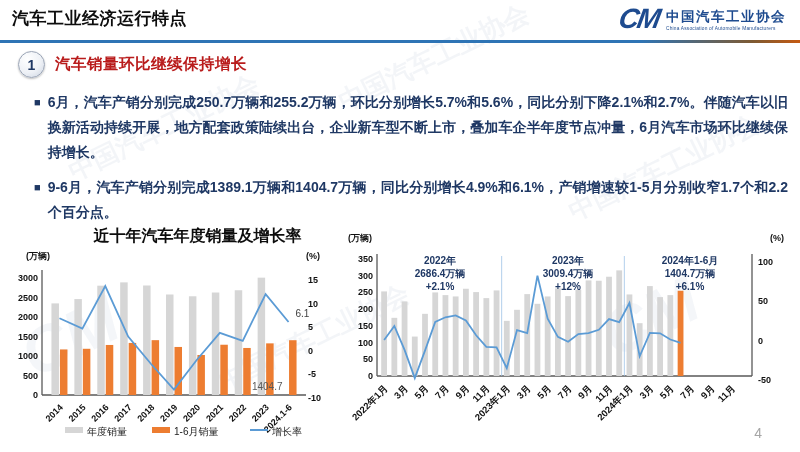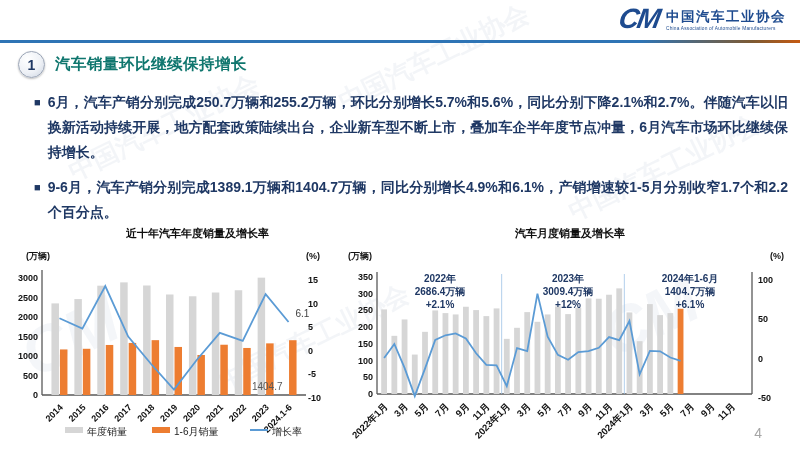--- a/index.html
+++ b/index.html
@@ -17,45 +17,46 @@
   .logo-texts{display:flex;flex-direction:column;}
   .logo-cn{font-size:13.5px;font-weight:bold;color:#1E4B8F;letter-spacing:1.5px;}
   .logo-en{font-size:4.8px;color:#1E4B8F;letter-spacing:0.2px;}
   .divider{position:absolute;top:40px;left:0;width:800px;height:3px;
     background:linear-gradient(90deg,#2E74B5 0%,#2E74B5 80%,#7d5a33 94%,#C55A11 100%);}
   .section-row{position:absolute;top:51px;left:18px;display:flex;align-items:center;gap:10px;}
   .section-badge{width:25px;height:25px;border-radius:50%;
     background:radial-gradient(circle at 35% 30%,#ffffff 0%,#eef1f6 55%,#ccd4e1 100%);
     border:1px solid #9aa4b5;color:#1F3864;font-weight:bold;font-size:14px;
     display:flex;align-items:center;justify-content:center;box-shadow:0 1px 2px rgba(0,0,0,0.25);}
-  .section-heading{font-size:15.5px;font-weight:bold;color:#0f766e;letter-spacing:0.5px;}
+  .section-heading{font-size:15.5px;font-weight:bold;color:#b91c1c;letter-spacing:0.5px;}
   .bullets{position:absolute;top:90px;left:34px;width:754px;}
   .bullet{display:flex;margin-bottom:10px;color:#1F3864;font-weight:600;font-size:14px;line-height:25px;text-align:justify;}
   .bullet-marker{color:#1F3864;font-size:11px;line-height:25px;margin-right:7px;flex:0 0 auto;}
   .chart{position:absolute;top:226px;}
   .chart-left{left:10px;width:350px;}
   .chart-right{left:340px;width:460px;}
-  .chart-title{text-align:center;font-size:11px;font-weight:bold;color:#0d0d0d;height:18px;}
+  .chart-title{text-align:center;font-size:16px;font-weight:bold;color:#0d0d0d;height:18px;}
   .chart-left .chart-title{padding-left:25px;}
   svg{overflow:visible;display:block;}
   .page-num{position:absolute;right:38px;bottom:11px;color:#A6A6A6;font-size:14px;}
 </style>
 </head>
 <body>
 
 <div class="wm-layer">
   <div class="wm" style="top:110px;left:60px;font-size:26px;">中国汽车工业协会</div>
   <div class="wm" style="top:40px;left:330px;font-size:26px;">中国汽车工业协会</div>
   <div class="wm" style="top:150px;left:560px;font-size:26px;">中国汽车工业协会</div>
   <div class="wm" style="top:320px;left:210px;font-size:26px;">中国汽车工业协会</div>
   <div class="wm big" style="top:300px;left:20px;">CM</div>
   <div class="wm big" style="top:280px;left:600px;">CM</div>
 </div>
 
 <div class="content">
+  <div class="page-title">汽车工业经济运行特点</div>
 
   <div class="logo">
     <div class="logo-mark">CM</div>
     <div class="logo-texts">
       <div class="logo-cn">中国汽车工业协会</div>
       <div class="logo-en">China Association of Automobile Manufacturers</div>
     </div>
   </div>
 
   <div class="divider"></div>
@@ -134,21 +135,20 @@
         <rect x="55" y="183" width="18" height="6" fill="#D6D6D6"></rect>
         <text x="77" y="191" font-size="10" fill="#222" text-anchor="start">年度销量</text>
         <rect x="142" y="183" width="18" height="6" fill="#ED7D31"></rect>
         <text x="164" y="191" font-size="10" fill="#222" text-anchor="start">1-6月销量</text>
         <line x1="240" y1="186" x2="258" y2="186" stroke="#5B9BD5" stroke-width="2"></line>
         <text x="262" y="191" font-size="10" fill="#222" text-anchor="start">增长率</text>
       </svg>
   </div>
 
   <div class="chart chart-right">
-    <div class="chart-title">汽车月度销量及增长率</div>
     <svg id="chartR" width="460" height="200">
         <text x="8" y="15" font-size="9" fill="#111" text-anchor="start" font-weight="bold">(万辆)</text>
         <text x="444" y="15" font-size="9" fill="#111" text-anchor="end" font-weight="bold">(%)</text>
         <text x="33" y="153" font-size="9" fill="#111" text-anchor="end" font-weight="bold">0</text>
         <text x="33" y="136.28571428571428" font-size="9" fill="#111" text-anchor="end" font-weight="bold">50</text>
         <text x="33" y="119.57142857142858" font-size="9" fill="#111" text-anchor="end" font-weight="bold">100</text>
         <text x="33" y="102.85714285714286" font-size="9" fill="#111" text-anchor="end" font-weight="bold">150</text>
         <text x="33" y="86.14285714285715" font-size="9" fill="#111" text-anchor="end" font-weight="bold">200</text>
         <text x="33" y="69.42857142857143" font-size="9" fill="#111" text-anchor="end" font-weight="bold">250</text>
         <text x="33" y="52.71428571428572" font-size="9" fill="#111" text-anchor="end" font-weight="bold">300</text>

